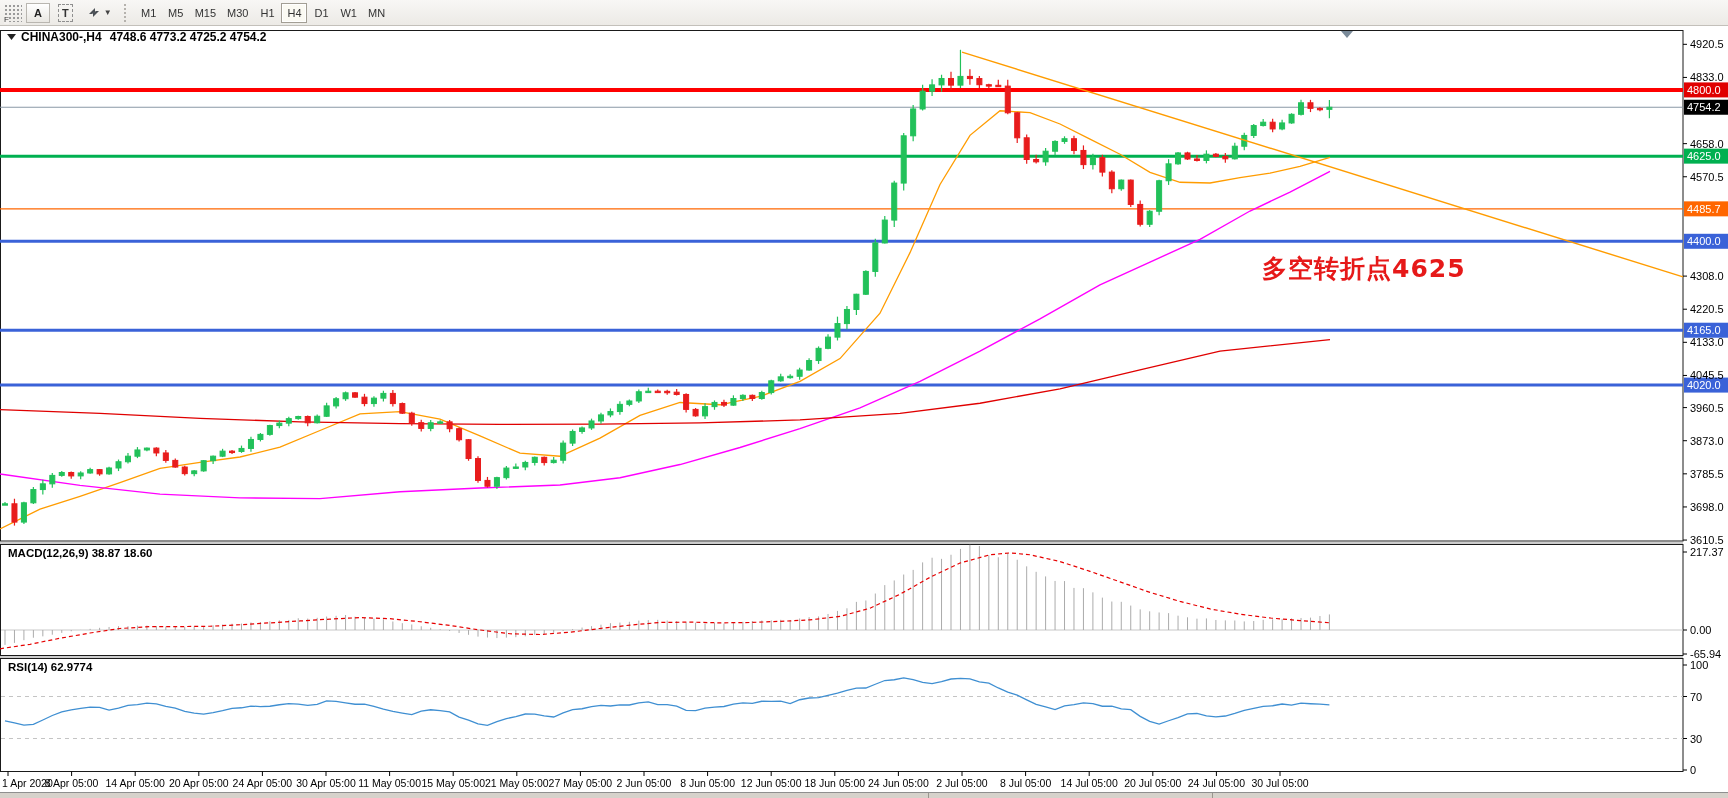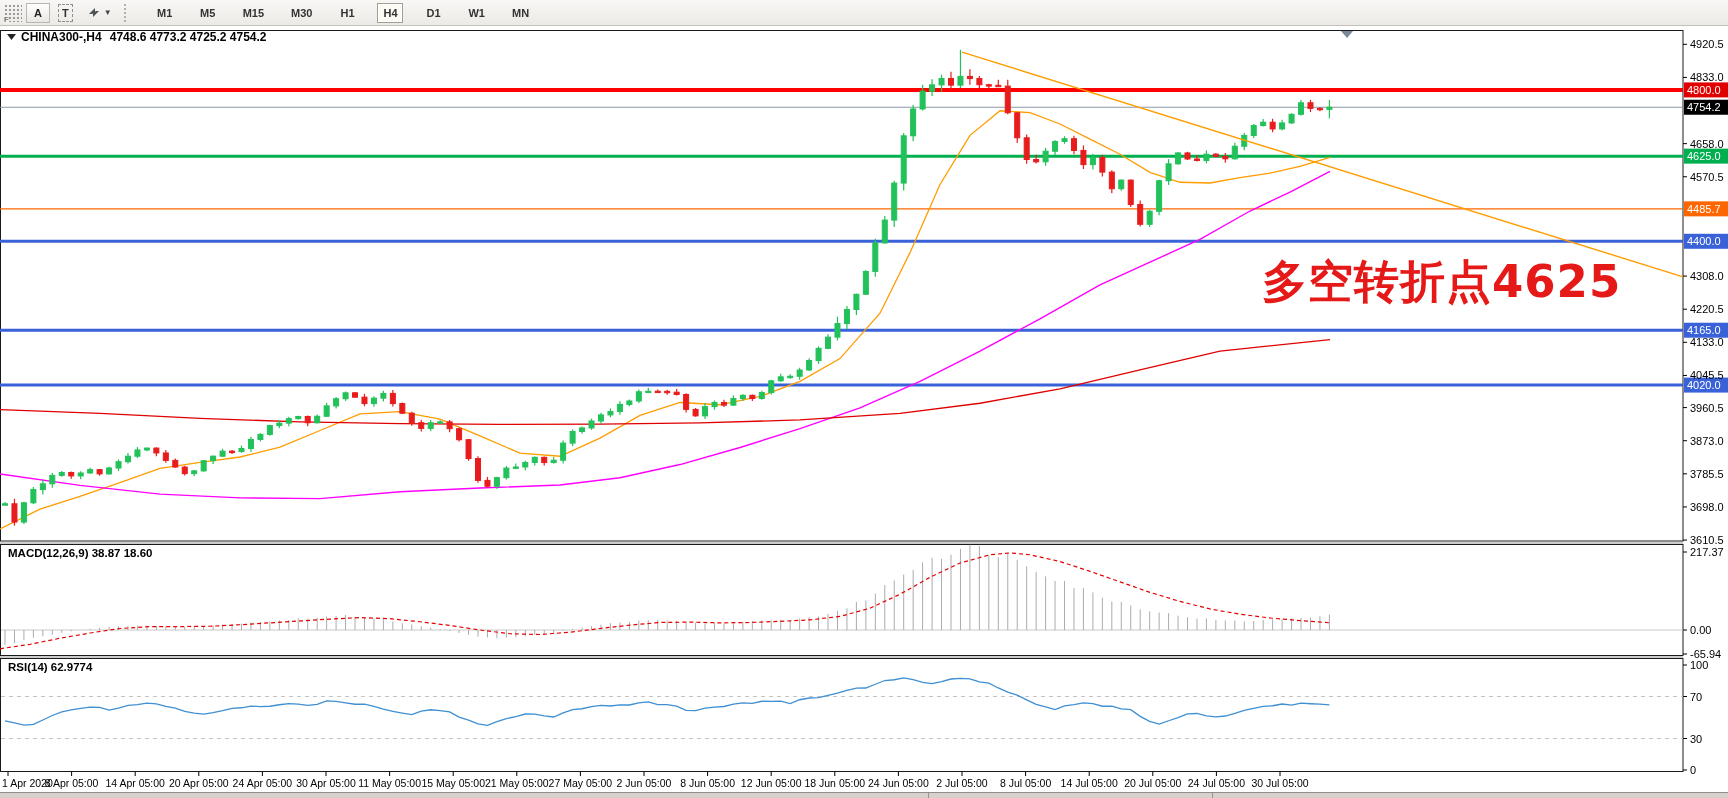--- a/index.html
+++ b/index.html
@@ -6,21 +6,21 @@
   #app{position:relative;width:1728px;height:798px;overflow:hidden;background:#fff;
        font-family:"Liberation Sans",sans-serif;}
   
   .toolbar{position:absolute;left:0;top:0;width:1728px;height:26px;z-index:5;
            background:linear-gradient(#f8f7f5,#eceae6);border-bottom:1px solid #c3c0ba;
            display:flex;align-items:center;padding-left:2px;box-sizing:border-box;gap:2px;}
   .tb{height:20px;min-width:24px;display:flex;align-items:center;justify-content:center;
       padding:0 5px;font:700 11px "Liberation Sans",sans-serif;color:#222;
       border:1px solid transparent;background:transparent;cursor:default;box-sizing:border-box;}
   .tb.raised{border:1px solid #b9b6b0;background:linear-gradient(#ffffff,#e9e7e2);}
-  .tb.tf{font-weight:700;color:#333;min-width:26px;padding:0 4px;margin-left:16px;}
+  .tb.tf{font-weight:400;color:#333;min-width:26px;padding:0 4px;}
   .tb.tf.active{border:1px solid #a29e94;background:#fbfaf3;box-shadow:inset 0 0 0 1px #fff;}
   .dashedbox{border:1px dashed #8f8f8f;padding:0 3px;height:16px;display:flex;
              align-items:center;font:700 11px "Liberation Sans",sans-serif;color:#333;}
   .grip{width:18px;height:18px;margin:0 2px;position:relative;
         background-image:radial-gradient(#9a9a9a 28%,transparent 30%);
         background-size:4px 4px;background-position:0 0;}
   .gripF{position:absolute;left:0;bottom:-2px;font:400 8px "Liberation Sans",sans-serif;color:#333;background:#f3f1ee;}
   .vsep{width:4px;height:18px;border-left:2px dotted #b5b2ad;margin:0 4px;}
   .caret{font-size:8px;color:#444;margin-left:3px;}
   
@@ -629,19 +629,19 @@
       </g>
 
     <path d="M7,34 h9 l-4.5,6 z" fill="#222"></path>
     <text x="21" y="41" font-size="12" font-weight="700" fill="#000" font-family="&quot;Liberation Sans&quot;,sans-serif">
       <tspan>CHINA300-,H4</tspan><tspan dx="8">4748.6 4773.2 4725.2 4754.2</tspan>
     </text>
     <text x="8" y="557" font-size="11.5" font-weight="700" fill="#000" font-family="&quot;Liberation Sans&quot;,sans-serif">MACD(12,26,9) 38.87 18.60</text>
     <text x="8" y="671" font-size="11.5" font-weight="700" fill="#000" font-family="&quot;Liberation Sans&quot;,sans-serif">RSI(14) 62.9774</text>
   </svg>
 
-  <div id="annotation" style="left: 1262px; top: 252px; color: rgb(230, 25, 25); font-size: 45px;">多空转折点4625</div>
+  <div id="annotation" style="left: 1262px; top: 252px; color: rgb(230, 25, 25); font-size: 25px;">多空转折点4625</div>
 
   <div class="bottomstrip">
     <div class="notch" style="left:928px"></div>
     <div class="notch" style="left:1212px"></div>
   </div>
 </div>
 
 </body></html>

